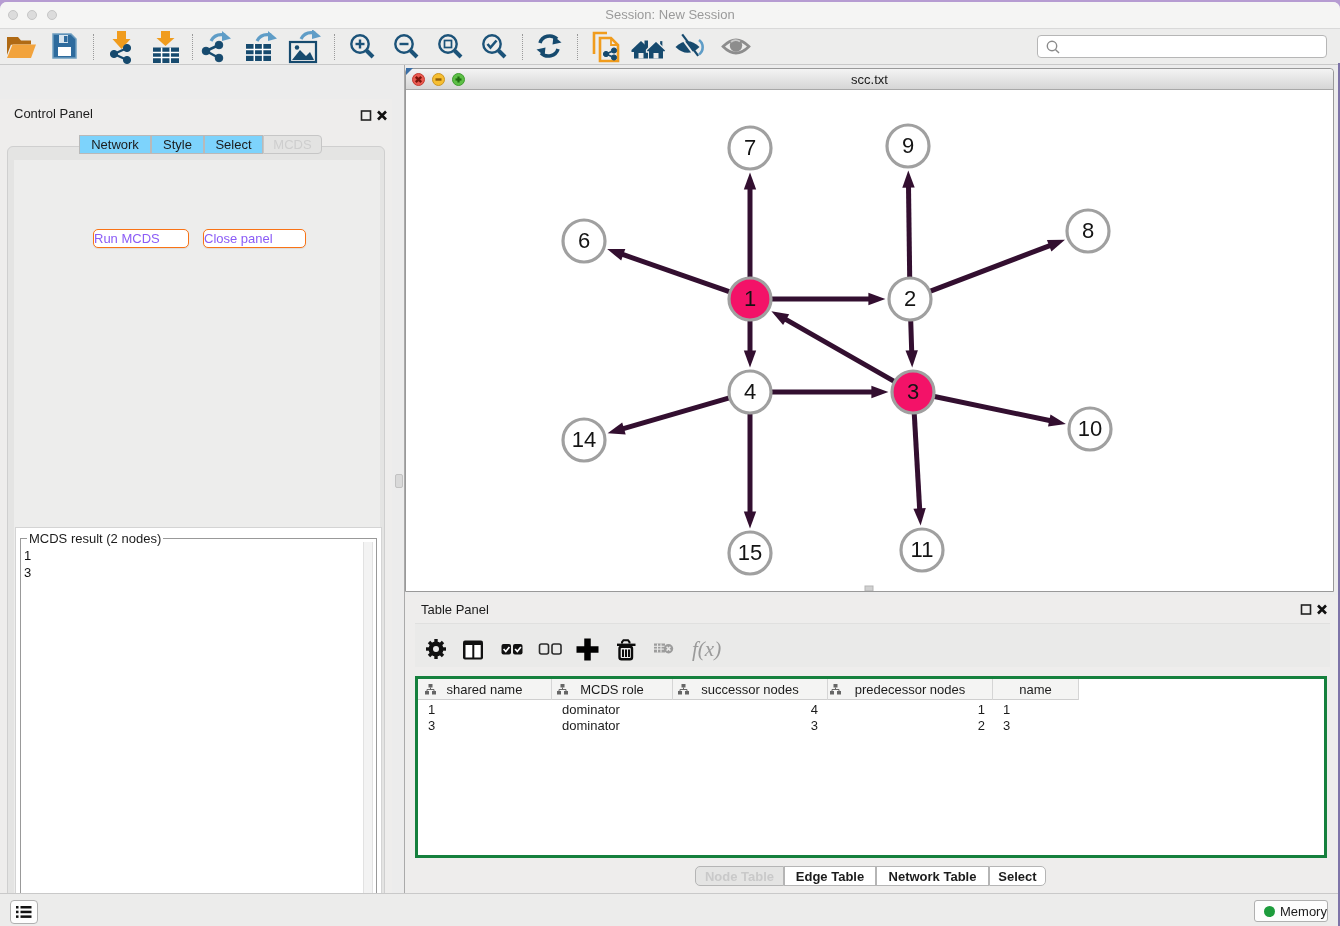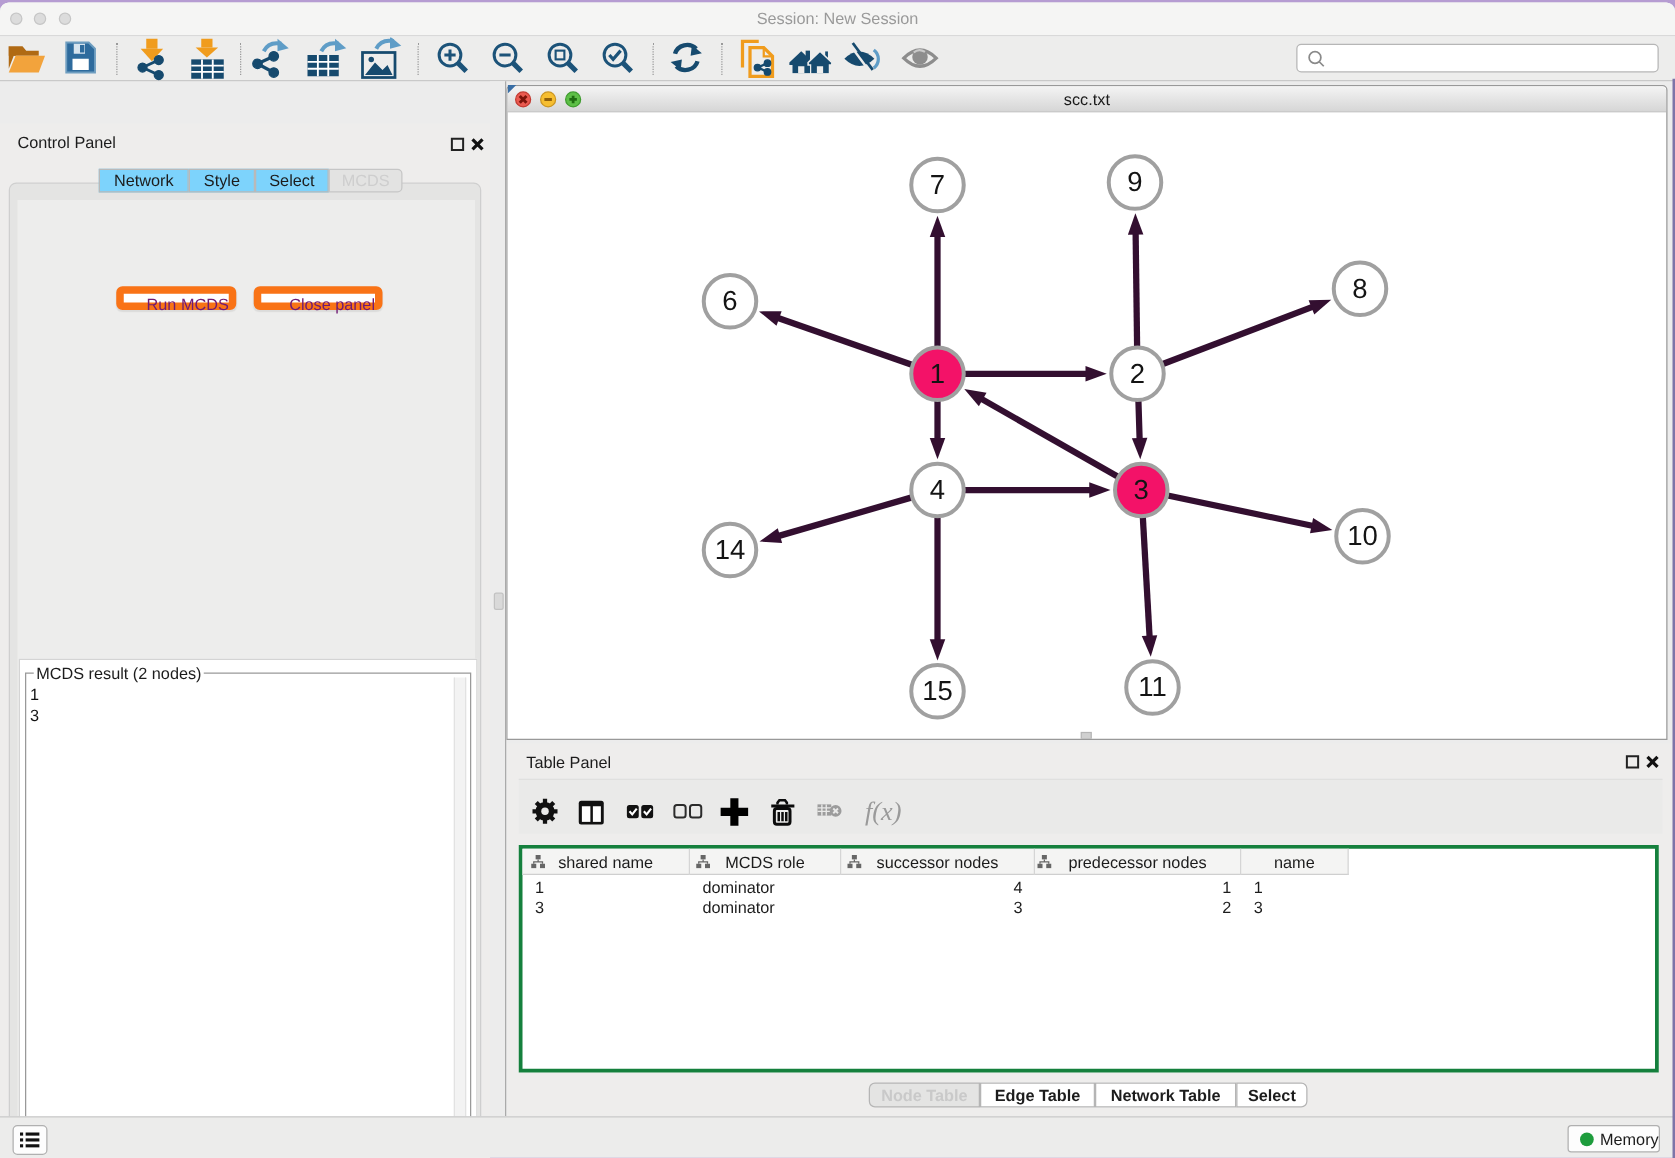--- a/index.html
+++ b/index.html
@@ -34,22 +34,22 @@
   background:#e4e4e3; border:1px solid #cfcfcf; border-radius:6px; }
 #cp-inner { position:absolute; left:6px; top:13px; width:366px; height:743px;
   background:#ededec; }
 #opt-label { position:absolute; left:8px; top:74px; width:392px; text-align:center;
   font-size:13px; color:#1c1c1c; }
 #dropdown { position:absolute; left:44px; top:97px; width:310px; height:19px;
   background:#fff; border:1px solid #b3b3b3; border-radius:5px;
   font-size:13px; color:#1c1c1c; line-height:17px; padding-left:12px;
   box-shadow:0 1px 1px rgba(0,0,0,0.08); }
 .btn { position:absolute; top:130px; height:19px; background:#fff;
-  border:6px solid #f97316; border-radius:5px; font-size:13px; color:#701a75;
-  text-align:right; line-height:18px; box-shadow:0 1px 1px rgba(0,0,0,0.08); }
+  border:1px solid #f97316; border-radius:5px; font-size:13px; color:#8b5cf6;
+  text-align:left; line-height:18px; box-shadow:0 1px 1px rgba(0,0,0,0.08); }
 #mcds-box { position:absolute; left:15px; top:428px; width:367px; height:378px;
   background:#fff; border:1px solid #d4d4d4; }
 #mcds-field { position:absolute; left:4px; top:10px; right:4px; bottom:3px;
   border:1px solid #999; }
 #mcds-legend { position:absolute; left:6px; top:-8px; background:#fff;
   padding:0 2px; font-size:13px; color:#1c1c1c; }
 #mcds-scroll { position:absolute; right:8px; top:14px; width:10px; height:359px;
   background:#f3f3f3; border-left:1px solid #e2e2e2; border-right:1px solid #e2e2e2; }
 
 

